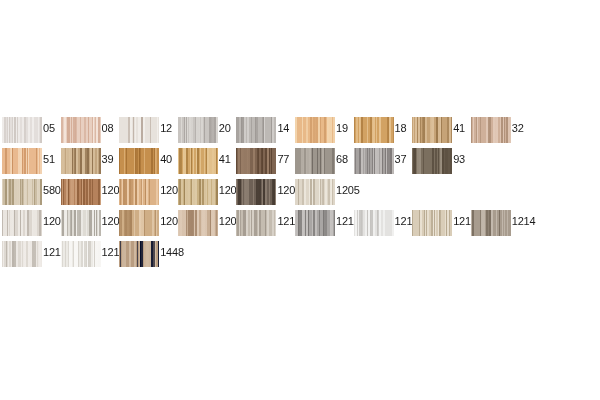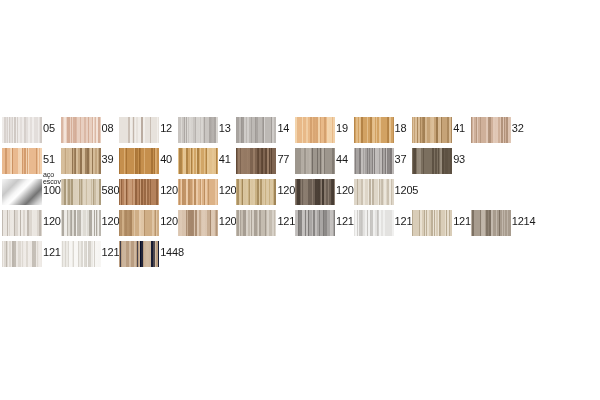--- a/index.html
+++ b/index.html
@@ -84,21 +84,21 @@
       <div class="swatch-cell">
         <div class="swatch-chip" style="background-color: rgb(232, 207, 192); background-image: linear-gradient(90deg, rgba(211, 171, 149, 0.992) 0%, rgba(211, 171, 149, 0.992) 1.16%, rgba(211, 171, 149, 0.694) 1.16%, rgba(211, 171, 149, 0.694) 4.18%, rgb(232, 207, 192) 4.18%, rgb(232, 207, 192) 7.34%, rgba(245, 230, 220, 0.882) 7.34%, rgba(245, 230, 220, 0.882) 11.64%, rgb(232, 207, 192) 11.64%, rgb(232, 207, 192) 15.18%, rgba(211, 171, 149, 0.984) 15.18%, rgba(211, 171, 149, 0.984) 19.8%, rgba(211, 171, 149, 0.973) 19.8%, rgba(211, 171, 149, 0.973) 21.44%, rgba(245, 230, 220, 0.773) 21.44%, rgba(245, 230, 220, 0.773) 23.75%, rgb(232, 207, 192) 23.75%, rgb(232, 207, 192) 25.37%, rgba(211, 171, 149, 0.9) 25.37%, rgba(211, 171, 149, 0.9) 28.38%, rgb(232, 207, 192) 28.38%, rgb(232, 207, 192) 30.78%, rgba(211, 171, 149, 0.84) 30.78%, rgba(211, 171, 149, 0.84) 34.14%, rgba(211, 171, 149, 0.96) 34.14%, rgba(211, 171, 149, 0.96) 38.15%, rgba(211, 171, 149, 0.61) 38.15%, rgba(211, 171, 149, 0.61) 41.21%, rgb(232, 207, 192) 41.21%, rgb(232, 207, 192) 45.36%, rgb(232, 207, 192) 45.36%, rgb(232, 207, 192) 47.12%, rgba(211, 171, 149, 0.765) 47.12%, rgba(211, 171, 149, 0.765) 49.71%, rgb(232, 207, 192) 49.71%, rgb(232, 207, 192) 53.89%, rgb(232, 207, 192) 53.89%, rgb(232, 207, 192) 58.53%, rgba(211, 171, 149, 0.624) 58.53%, rgba(211, 171, 149, 0.624) 61.33%, rgb(232, 207, 192) 61.33%, rgb(232, 207, 192) 66.34%, rgba(211, 171, 149, 0.957) 66.34%, rgba(211, 171, 149, 0.957) 70.55%, rgb(232, 207, 192) 70.55%, rgb(232, 207, 192) 71.87%, rgb(232, 207, 192) 71.87%, rgb(232, 207, 192) 76.35%, rgba(245, 230, 220, 0.867) 76.35%, rgba(245, 230, 220, 0.867) 78.47%, rgba(211, 171, 149, 0.73) 78.47%, rgba(211, 171, 149, 0.73) 80.23%, rgba(245, 230, 220, 0.918) 80.23%, rgba(245, 230, 220, 0.918) 81.46%, rgb(232, 207, 192) 81.46%, rgb(232, 207, 192) 85.21%, rgba(211, 171, 149, 0.63) 85.21%, rgba(211, 171, 149, 0.63) 88.1%, rgba(245, 230, 220, 0.843) 88.1%, rgba(245, 230, 220, 0.843) 91.93%, rgba(211, 171, 149, 0.855) 91.93%, rgba(211, 171, 149, 0.855) 96.83%, rgb(232, 207, 192) 96.83%, rgb(232, 207, 192) 100%);"></div>
         <div class="swatch-label">08</div>
       </div>
       <div class="swatch-cell">
         <div class="swatch-chip" style="background-color: rgb(231, 226, 220); background-image: linear-gradient(90deg, rgb(231, 226, 220) 0%, rgb(231, 226, 220) 1.18%, rgb(231, 226, 220) 1.18%, rgb(231, 226, 220) 2.37%, rgb(231, 226, 220) 2.37%, rgb(231, 226, 220) 6.85%, rgba(243, 240, 236, 0.92) 6.85%, rgba(243, 240, 236, 0.92) 8.39%, rgb(231, 226, 220) 8.39%, rgb(231, 226, 220) 10.27%, rgb(231, 226, 220) 10.27%, rgb(231, 226, 220) 12.42%, rgb(231, 226, 220) 12.42%, rgb(231, 226, 220) 17.56%, rgb(231, 226, 220) 17.56%, rgb(231, 226, 220) 18.78%, rgb(231, 226, 220) 18.78%, rgb(231, 226, 220) 22.88%, rgba(182, 167, 155, 0.58) 22.88%, rgba(182, 167, 155, 0.58) 27.07%, rgba(243, 240, 236, 0.824) 27.07%, rgba(243, 240, 236, 0.824) 31.52%, rgb(231, 226, 220) 31.52%, rgb(231, 226, 220) 35.1%, rgba(182, 167, 155, 0.76) 35.1%, rgba(182, 167, 155, 0.76) 38.11%, rgb(231, 226, 220) 38.11%, rgb(231, 226, 220) 40.71%, rgba(243, 240, 236, 0.808) 40.71%, rgba(243, 240, 236, 0.808) 42.5%, rgb(231, 226, 220) 42.5%, rgb(231, 226, 220) 47.58%, rgba(243, 240, 236, 0.76) 47.58%, rgba(243, 240, 236, 0.76) 51.47%, rgba(243, 240, 236, 0.835) 51.47%, rgba(243, 240, 236, 0.835) 55.43%, rgba(182, 167, 155, 0.914) 55.43%, rgba(182, 167, 155, 0.914) 59.92%, rgba(243, 240, 236, 0.875) 59.92%, rgba(243, 240, 236, 0.875) 64.33%, rgb(231, 226, 220) 64.33%, rgb(231, 226, 220) 67.85%, rgb(231, 226, 220) 67.85%, rgb(231, 226, 220) 69.45%, rgb(231, 226, 220) 69.45%, rgb(231, 226, 220) 71.37%, rgb(231, 226, 220) 71.37%, rgb(231, 226, 220) 76.26%, rgba(182, 167, 155, 0.62) 76.26%, rgba(182, 167, 155, 0.62) 80.49%, rgb(231, 226, 220) 80.49%, rgb(231, 226, 220) 81.69%, rgb(231, 226, 220) 81.69%, rgb(231, 226, 220) 86.49%, rgb(231, 226, 220) 86.49%, rgb(231, 226, 220) 88.21%, rgb(231, 226, 220) 88.21%, rgb(231, 226, 220) 90.84%, rgb(231, 226, 220) 90.84%, rgb(231, 226, 220) 94.25%, rgba(243, 240, 236, 0.867) 94.25%, rgba(243, 240, 236, 0.867) 97.82%, rgb(231, 226, 220) 97.82%, rgb(231, 226, 220) 100%);"></div>
         <div class="swatch-label">12</div>
       </div>
       <div class="swatch-cell">
         <div class="swatch-chip" style="background-color: rgb(201, 197, 193); background-image: linear-gradient(90deg, rgba(219, 216, 212, 0.875) 0%, rgba(219, 216, 212, 0.875) 1.2%, rgb(201, 197, 193) 1.2%, rgb(201, 197, 193) 2.92%, rgb(201, 197, 193) 2.92%, rgb(201, 197, 193) 6.92%, rgba(219, 216, 212, 0.996) 6.92%, rgba(219, 216, 212, 0.996) 9.83%, rgb(201, 197, 193) 9.83%, rgb(201, 197, 193) 13.76%, rgba(168, 163, 159, 0.863) 13.76%, rgba(168, 163, 159, 0.863) 17.61%, rgba(219, 216, 212, 0.706) 17.61%, rgba(219, 216, 212, 0.706) 21.07%, rgba(168, 163, 159, 0.765) 21.07%, rgba(168, 163, 159, 0.765) 23.04%, rgba(219, 216, 212, 0.96) 23.04%, rgba(219, 216, 212, 0.96) 24.52%, rgb(201, 197, 193) 24.52%, rgb(201, 197, 193) 28.21%, rgba(219, 216, 212, 0.918) 28.21%, rgba(219, 216, 212, 0.918) 33.26%, rgba(219, 216, 212, 0.71) 33.26%, rgba(219, 216, 212, 0.71) 37.79%, rgb(201, 197, 193) 37.79%, rgb(201, 197, 193) 42.33%, rgba(168, 163, 159, 0.56) 42.33%, rgba(168, 163, 159, 0.56) 45.16%, rgba(219, 216, 212, 0.76) 45.16%, rgba(219, 216, 212, 0.76) 48.38%, rgba(219, 216, 212, 0.725) 48.38%, rgba(219, 216, 212, 0.725) 51.77%, rgba(219, 216, 212, 0.847) 51.77%, rgba(219, 216, 212, 0.847) 54.63%, rgb(201, 197, 193) 54.63%, rgb(201, 197, 193) 58.46%, rgba(219, 216, 212, 0.83) 58.46%, rgba(219, 216, 212, 0.83) 61.46%, rgb(201, 197, 193) 61.46%, rgb(201, 197, 193) 65.54%, rgba(168, 163, 159, 0.925) 65.54%, rgba(168, 163, 159, 0.925) 68.7%, rgb(201, 197, 193) 68.7%, rgb(201, 197, 193) 73.65%, rgb(201, 197, 193) 73.65%, rgb(201, 197, 193) 78.48%, rgba(168, 163, 159, 0.906) 78.48%, rgba(168, 163, 159, 0.906) 82.76%, rgba(168, 163, 159, 0.725) 82.76%, rgba(168, 163, 159, 0.725) 83.97%, rgba(168, 163, 159, 0.573) 83.97%, rgba(168, 163, 159, 0.573) 88.78%, rgba(219, 216, 212, 0.94) 88.78%, rgba(219, 216, 212, 0.94) 90.36%, rgba(168, 163, 159, 0.933) 90.36%, rgba(168, 163, 159, 0.933) 94.48%, rgba(219, 216, 212, 0.898) 94.48%, rgba(219, 216, 212, 0.898) 99.74%, rgb(201, 197, 193) 99.74%, rgb(201, 197, 193) 100%);"></div>
-        <div class="swatch-label">13</div>
+        <div class="swatch-label">20</div>
       </div>
       <div class="swatch-cell">
         <div class="swatch-chip" style="background-color: rgb(189, 185, 181); background-image: linear-gradient(90deg, rgba(155, 150, 146, 0.847) 0%, rgba(155, 150, 146, 0.847) 1.24%, rgba(155, 150, 146, 0.624) 1.24%, rgba(155, 150, 146, 0.624) 2.35%, rgba(155, 150, 146, 0.592) 2.35%, rgba(155, 150, 146, 0.592) 6.28%, rgb(189, 185, 181) 6.28%, rgb(189, 185, 181) 10.5%, rgb(189, 185, 181) 10.5%, rgb(189, 185, 181) 13.19%, rgba(155, 150, 146, 0.992) 13.19%, rgba(155, 150, 146, 0.992) 15.05%, rgba(155, 150, 146, 0.77) 15.05%, rgba(155, 150, 146, 0.77) 19.44%, rgba(214, 211, 208, 0.714) 19.44%, rgba(214, 211, 208, 0.714) 24.46%, rgb(189, 185, 181) 24.46%, rgb(189, 185, 181) 27.41%, rgba(214, 211, 208, 0.82) 27.41%, rgba(214, 211, 208, 0.82) 32.55%, rgb(189, 185, 181) 32.55%, rgb(189, 185, 181) 35.05%, rgb(189, 185, 181) 35.05%, rgb(189, 185, 181) 36.27%, rgba(155, 150, 146, 0.647) 36.27%, rgba(155, 150, 146, 0.647) 38.48%, rgba(155, 150, 146, 0.62) 38.48%, rgba(155, 150, 146, 0.62) 40.21%, rgb(189, 185, 181) 40.21%, rgb(189, 185, 181) 42.47%, rgb(189, 185, 181) 42.47%, rgb(189, 185, 181) 47.03%, rgba(155, 150, 146, 0.87) 47.03%, rgba(155, 150, 146, 0.87) 50.27%, rgba(155, 150, 146, 0.584) 50.27%, rgba(155, 150, 146, 0.584) 55.01%, rgb(189, 185, 181) 55.01%, rgb(189, 185, 181) 57.29%, rgba(214, 211, 208, 0.83) 57.29%, rgba(214, 211, 208, 0.83) 58.67%, rgb(189, 185, 181) 58.67%, rgb(189, 185, 181) 63.92%, rgba(155, 150, 146, 0.553) 63.92%, rgba(155, 150, 146, 0.553) 67.59%, rgba(155, 150, 146, 0.984) 67.59%, rgba(155, 150, 146, 0.984) 69.17%, rgba(214, 211, 208, 0.918) 69.17%, rgba(214, 211, 208, 0.918) 72.03%, rgba(214, 211, 208, 0.79) 72.03%, rgba(214, 211, 208, 0.79) 73.45%, rgb(189, 185, 181) 73.45%, rgb(189, 185, 181) 77.21%, rgb(189, 185, 181) 77.21%, rgb(189, 185, 181) 81.53%, rgb(189, 185, 181) 81.53%, rgb(189, 185, 181) 86.73%, rgba(155, 150, 146, 0.847) 86.73%, rgba(155, 150, 146, 0.847) 88.95%, rgba(214, 211, 208, 0.737) 88.95%, rgba(214, 211, 208, 0.737) 93.84%, rgb(189, 185, 181) 93.84%, rgb(189, 185, 181) 98.95%, rgb(189, 185, 181) 98.95%, rgb(189, 185, 181) 100%);"></div>
         <div class="swatch-label">14</div>
       </div>
       <div class="swatch-cell">
         <div class="swatch-chip" style="background-color: rgb(232, 185, 136); background-image: linear-gradient(90deg, rgba(243, 213, 174, 0.925) 0%, rgba(243, 213, 174, 0.925) 1.26%, rgba(211, 159, 108, 0.996) 1.26%, rgba(211, 159, 108, 0.996) 3.11%, rgba(243, 213, 174, 0.984) 3.11%, rgba(243, 213, 174, 0.984) 5.87%, rgb(232, 185, 136) 5.87%, rgb(232, 185, 136) 7.58%, rgb(232, 185, 136) 7.58%, rgb(232, 185, 136) 12.62%, rgb(232, 185, 136) 12.62%, rgb(232, 185, 136) 16.39%, rgba(243, 213, 174, 0.85) 16.39%, rgba(243, 213, 174, 0.85) 18.44%, rgba(243, 213, 174, 0.96) 18.44%, rgba(243, 213, 174, 0.96) 20.74%, rgb(232, 185, 136) 20.74%, rgb(232, 185, 136) 23.68%, rgb(232, 185, 136) 23.68%, rgb(232, 185, 136) 27.35%, rgba(243, 213, 174, 0.706) 27.35%, rgba(243, 213, 174, 0.706) 31.5%, rgba(211, 159, 108, 0.773) 31.5%, rgba(211, 159, 108, 0.773) 33.13%, rgb(232, 185, 136) 33.13%, rgb(232, 185, 136) 36.88%, rgba(211, 159, 108, 0.906) 36.88%, rgba(211, 159, 108, 0.906) 41.33%, rgb(232, 185, 136) 41.33%, rgb(232, 185, 136) 44.32%, rgba(211, 159, 108, 0.7) 44.32%, rgba(211, 159, 108, 0.7) 49.6%, rgba(211, 159, 108, 0.59) 49.6%, rgba(211, 159, 108, 0.59) 51.94%, rgba(243, 213, 174, 0.882) 51.94%, rgba(243, 213, 174, 0.882) 53.52%, rgba(211, 159, 108, 0.72) 53.52%, rgba(211, 159, 108, 0.72) 57.09%, rgba(243, 213, 174, 0.894) 57.09%, rgba(243, 213, 174, 0.894) 61.32%, rgba(211, 159, 108, 0.81) 61.32%, rgba(211, 159, 108, 0.81) 64.68%, rgb(232, 185, 136) 64.68%, rgb(232, 185, 136) 68.63%, rgb(232, 185, 136) 68.63%, rgb(232, 185, 136) 73.03%, rgba(211, 159, 108, 0.93) 73.03%, rgba(211, 159, 108, 0.93) 78.05%, rgb(232, 185, 136) 78.05%, rgb(232, 185, 136) 79.21%, rgba(243, 213, 174, 0.98) 79.21%, rgba(243, 213, 174, 0.98) 82.03%, rgba(243, 213, 174, 0.976) 82.03%, rgba(243, 213, 174, 0.976) 85.96%, rgba(243, 213, 174, 0.906) 85.96%, rgba(243, 213, 174, 0.906) 90.45%, rgba(243, 213, 174, 0.96) 90.45%, rgba(243, 213, 174, 0.96) 92.17%, rgb(232, 185, 136) 92.17%, rgb(232, 185, 136) 93.91%, rgba(243, 213, 174, 0.84) 93.91%, rgba(243, 213, 174, 0.84) 99.13%, rgb(232, 185, 136) 99.13%, rgb(232, 185, 136) 100%);"></div>
         <div class="swatch-label">19</div>
       </div>
       <div class="swatch-cell">
@@ -131,40 +131,34 @@
       <div class="swatch-cell">
         <div class="swatch-chip" style="background-color: rgb(210, 166, 103); background-image: linear-gradient(90deg, rgba(230, 199, 149, 0.776) 0%, rgba(230, 199, 149, 0.776) 1.43%, rgba(171, 127, 65, 0.86) 1.43%, rgba(171, 127, 65, 0.86) 6.62%, rgba(171, 127, 65, 0.79) 6.62%, rgba(171, 127, 65, 0.79) 9.45%, rgb(210, 166, 103) 9.45%, rgb(210, 166, 103) 12.14%, rgba(230, 199, 149, 0.984) 12.14%, rgba(230, 199, 149, 0.984) 16.03%, rgba(230, 199, 149, 0.914) 16.03%, rgba(230, 199, 149, 0.914) 20.11%, rgba(171, 127, 65, 0.867) 20.11%, rgba(171, 127, 65, 0.867) 23.18%, rgba(171, 127, 65, 0.863) 23.18%, rgba(171, 127, 65, 0.863) 26.17%, rgb(210, 166, 103) 26.17%, rgb(210, 166, 103) 28.75%, rgba(230, 199, 149, 0.718) 28.75%, rgba(230, 199, 149, 0.718) 31.51%, rgba(171, 127, 65, 0.973) 31.51%, rgba(171, 127, 65, 0.973) 35.43%, rgb(210, 166, 103) 35.43%, rgb(210, 166, 103) 37.88%, rgba(230, 199, 149, 0.96) 37.88%, rgba(230, 199, 149, 0.96) 41.02%, rgb(210, 166, 103) 41.02%, rgb(210, 166, 103) 43.79%, rgba(230, 199, 149, 0.973) 43.79%, rgba(230, 199, 149, 0.973) 48.31%, rgba(171, 127, 65, 0.953) 48.31%, rgba(171, 127, 65, 0.953) 52.95%, rgb(210, 166, 103) 52.95%, rgb(210, 166, 103) 54.51%, rgba(230, 199, 149, 0.784) 54.51%, rgba(230, 199, 149, 0.784) 56.56%, rgb(210, 166, 103) 56.56%, rgb(210, 166, 103) 59.69%, rgb(210, 166, 103) 59.69%, rgb(210, 166, 103) 64.44%, rgba(230, 199, 149, 0.77) 64.44%, rgba(230, 199, 149, 0.77) 67.82%, rgb(210, 166, 103) 67.82%, rgb(210, 166, 103) 70.09%, rgba(171, 127, 65, 0.875) 70.09%, rgba(171, 127, 65, 0.875) 72.4%, rgba(171, 127, 65, 0.96) 72.4%, rgba(171, 127, 65, 0.96) 73.69%, rgba(230, 199, 149, 0.957) 73.69%, rgba(230, 199, 149, 0.957) 76.57%, rgb(210, 166, 103) 76.57%, rgb(210, 166, 103) 78.41%, rgba(230, 199, 149, 0.776) 78.41%, rgba(230, 199, 149, 0.776) 81.11%, rgba(230, 199, 149, 0.78) 81.11%, rgba(230, 199, 149, 0.78) 85.22%, rgba(230, 199, 149, 0.97) 85.22%, rgba(230, 199, 149, 0.97) 89.26%, rgba(230, 199, 149, 0.82) 89.26%, rgba(230, 199, 149, 0.82) 93.97%, rgba(171, 127, 65, 0.827) 93.97%, rgba(171, 127, 65, 0.827) 98.5%, rgb(210, 166, 103) 98.5%, rgb(210, 166, 103) 99.87%, rgba(171, 127, 65, 0.984) 99.87%, rgba(171, 127, 65, 0.984) 100%);"></div>
         <div class="swatch-label">41</div>
       </div>
       <div class="swatch-cell">
         <div class="swatch-chip" style="background-color: rgb(126, 100, 80); background-image: linear-gradient(90deg, rgba(89, 65, 47, 0.76) 0%, rgba(89, 65, 47, 0.76) 1.47%, rgb(126, 100, 80) 1.47%, rgb(126, 100, 80) 4.99%, rgba(156, 128, 105, 0.84) 4.99%, rgba(156, 128, 105, 0.84) 9.89%, rgb(126, 100, 80) 9.89%, rgb(126, 100, 80) 12.01%, rgba(156, 128, 105, 0.867) 12.01%, rgba(156, 128, 105, 0.867) 16.41%, rgba(156, 128, 105, 0.816) 16.41%, rgba(156, 128, 105, 0.816) 20.36%, rgba(156, 128, 105, 0.765) 20.36%, rgba(156, 128, 105, 0.765) 23.5%, rgba(156, 128, 105, 0.765) 23.5%, rgba(156, 128, 105, 0.765) 27.9%, rgba(156, 128, 105, 0.937) 27.9%, rgba(156, 128, 105, 0.937) 30.13%, rgba(156, 128, 105, 0.82) 30.13%, rgba(156, 128, 105, 0.82) 34.93%, rgb(126, 100, 80) 34.93%, rgb(126, 100, 80) 37.86%, rgb(126, 100, 80) 37.86%, rgb(126, 100, 80) 41.44%, rgba(156, 128, 105, 0.84) 41.44%, rgba(156, 128, 105, 0.84) 46.72%, rgb(126, 100, 80) 46.72%, rgb(126, 100, 80) 49.89%, rgb(126, 100, 80) 49.89%, rgb(126, 100, 80) 52.57%, rgba(89, 65, 47, 0.647) 52.57%, rgba(89, 65, 47, 0.647) 56.13%, rgba(89, 65, 47, 0.784) 56.13%, rgba(89, 65, 47, 0.784) 57.48%, rgb(126, 100, 80) 57.48%, rgb(126, 100, 80) 61.12%, rgb(126, 100, 80) 61.12%, rgb(126, 100, 80) 62.59%, rgba(89, 65, 47, 0.74) 62.59%, rgba(89, 65, 47, 0.74) 64.36%, rgba(89, 65, 47, 0.886) 64.36%, rgba(89, 65, 47, 0.886) 68.47%, rgb(126, 100, 80) 68.47%, rgb(126, 100, 80) 72.72%, rgba(89, 65, 47, 0.745) 72.72%, rgba(89, 65, 47, 0.745) 77.4%, rgba(156, 128, 105, 0.925) 77.4%, rgba(156, 128, 105, 0.925) 81.73%, rgba(89, 65, 47, 0.8) 81.73%, rgba(89, 65, 47, 0.8) 85.26%, rgb(126, 100, 80) 85.26%, rgb(126, 100, 80) 87.87%, rgba(89, 65, 47, 0.886) 87.87%, rgba(89, 65, 47, 0.886) 90%, rgb(126, 100, 80) 90%, rgb(126, 100, 80) 93.52%, rgb(126, 100, 80) 93.52%, rgb(126, 100, 80) 96.18%, rgb(126, 100, 80) 96.18%, rgb(126, 100, 80) 99.71%, rgba(156, 128, 105, 0.796) 99.71%, rgba(156, 128, 105, 0.796) 100%);"></div>
         <div class="swatch-label">77</div>
       </div>
       <div class="swatch-cell">
         <div class="swatch-chip" style="background-color: rgb(157, 150, 141); background-image: linear-gradient(90deg, rgb(157, 150, 141) 0%, rgb(157, 150, 141) 1.48%, rgb(157, 150, 141) 1.48%, rgb(157, 150, 141) 4.06%, rgb(157, 150, 141) 4.06%, rgb(157, 150, 141) 7.57%, rgb(157, 150, 141) 7.57%, rgb(157, 150, 141) 11.85%, rgb(157, 150, 141) 11.85%, rgb(157, 150, 141) 15.3%, rgba(185, 178, 169, 0.78) 15.3%, rgba(185, 178, 169, 0.78) 20.52%, rgba(185, 178, 169, 0.86) 20.52%, rgba(185, 178, 169, 0.86) 23.66%, rgb(157, 150, 141) 23.66%, rgb(157, 150, 141) 28.24%, rgba(185, 178, 169, 0.92) 28.24%, rgba(185, 178, 169, 0.92) 31.2%, rgba(185, 178, 169, 0.784) 31.2%, rgba(185, 178, 169, 0.784) 34.58%, rgba(185, 178, 169, 0.976) 34.58%, rgba(185, 178, 169, 0.976) 38.88%, rgb(157, 150, 141) 38.88%, rgb(157, 150, 141) 41.7%, rgba(110, 103, 96, 0.875) 41.7%, rgba(110, 103, 96, 0.875) 45.26%, rgb(157, 150, 141) 45.26%, rgb(157, 150, 141) 48.08%, rgb(157, 150, 141) 48.08%, rgb(157, 150, 141) 51.94%, rgb(157, 150, 141) 51.94%, rgb(157, 150, 141) 54.33%, rgba(110, 103, 96, 0.824) 54.33%, rgba(110, 103, 96, 0.824) 58.75%, rgb(157, 150, 141) 58.75%, rgb(157, 150, 141) 61.9%, rgba(110, 103, 96, 0.875) 61.9%, rgba(110, 103, 96, 0.875) 64.64%, rgb(157, 150, 141) 64.64%, rgb(157, 150, 141) 67.27%, rgba(185, 178, 169, 0.74) 67.27%, rgba(185, 178, 169, 0.74) 68.57%, rgba(185, 178, 169, 0.776) 68.57%, rgba(185, 178, 169, 0.776) 71.86%, rgba(110, 103, 96, 0.576) 71.86%, rgba(110, 103, 96, 0.576) 76.17%, rgb(157, 150, 141) 76.17%, rgb(157, 150, 141) 80.9%, rgb(157, 150, 141) 80.9%, rgb(157, 150, 141) 83.3%, rgb(157, 150, 141) 83.3%, rgb(157, 150, 141) 86.31%, rgb(157, 150, 141) 86.31%, rgb(157, 150, 141) 90.11%, rgb(157, 150, 141) 90.11%, rgb(157, 150, 141) 93.23%, rgba(110, 103, 96, 0.565) 93.23%, rgba(110, 103, 96, 0.565) 97.66%, rgb(157, 150, 141) 97.66%, rgb(157, 150, 141) 99.08%, rgba(185, 178, 169, 0.784) 99.08%, rgba(185, 178, 169, 0.784) 100%);"></div>
-        <div class="swatch-label">44</div>
+        <div class="swatch-label">68</div>
       </div>
       <div class="swatch-cell">
         <div class="swatch-chip" style="background-color: rgb(166, 162, 160); background-image: linear-gradient(90deg, rgba(195, 191, 189, 0.72) 0%, rgba(195, 191, 189, 0.72) 1.52%, rgba(125, 120, 119, 0.796) 1.52%, rgba(125, 120, 119, 0.796) 4.11%, rgb(166, 162, 160) 4.11%, rgb(166, 162, 160) 8.08%, rgb(166, 162, 160) 8.08%, rgb(166, 162, 160) 11.08%, rgb(166, 162, 160) 11.08%, rgb(166, 162, 160) 12.81%, rgba(125, 120, 119, 0.808) 12.81%, rgba(125, 120, 119, 0.808) 18%, rgba(195, 191, 189, 0.933) 18%, rgba(195, 191, 189, 0.933) 19.84%, rgba(195, 191, 189, 0.937) 19.84%, rgba(195, 191, 189, 0.937) 22.92%, rgb(166, 162, 160) 22.92%, rgb(166, 162, 160) 25.63%, rgba(195, 191, 189, 0.714) 25.63%, rgba(195, 191, 189, 0.714) 27.99%, rgb(166, 162, 160) 27.99%, rgb(166, 162, 160) 32.04%, rgba(125, 120, 119, 0.796) 32.04%, rgba(125, 120, 119, 0.796) 34.79%, rgb(166, 162, 160) 34.79%, rgb(166, 162, 160) 37.13%, rgba(125, 120, 119, 0.72) 37.13%, rgba(125, 120, 119, 0.72) 40.91%, rgb(166, 162, 160) 40.91%, rgb(166, 162, 160) 42.39%, rgb(166, 162, 160) 42.39%, rgb(166, 162, 160) 46.19%, rgba(125, 120, 119, 0.773) 46.19%, rgba(125, 120, 119, 0.773) 47.7%, rgba(195, 191, 189, 0.816) 47.7%, rgba(195, 191, 189, 0.816) 49.99%, rgba(125, 120, 119, 0.796) 49.99%, rgba(125, 120, 119, 0.796) 53.49%, rgba(195, 191, 189, 0.945) 53.49%, rgba(195, 191, 189, 0.945) 58.64%, rgba(195, 191, 189, 0.882) 58.64%, rgba(195, 191, 189, 0.882) 62.7%, rgb(166, 162, 160) 62.7%, rgb(166, 162, 160) 64.41%, rgba(195, 191, 189, 0.83) 64.41%, rgba(195, 191, 189, 0.83) 66.64%, rgba(195, 191, 189, 0.875) 66.64%, rgba(195, 191, 189, 0.875) 70.65%, rgba(125, 120, 119, 0.937) 70.65%, rgba(125, 120, 119, 0.937) 73.6%, rgb(166, 162, 160) 73.6%, rgb(166, 162, 160) 77.49%, rgba(125, 120, 119, 0.953) 77.49%, rgba(125, 120, 119, 0.953) 79.66%, rgba(195, 191, 189, 0.82) 79.66%, rgba(195, 191, 189, 0.82) 82.06%, rgba(125, 120, 119, 0.7) 82.06%, rgba(125, 120, 119, 0.7) 85.65%, rgba(125, 120, 119, 0.62) 85.65%, rgba(125, 120, 119, 0.62) 89.96%, rgba(125, 120, 119, 0.918) 89.96%, rgba(125, 120, 119, 0.918) 94.4%, rgba(195, 191, 189, 0.894) 94.4%, rgba(195, 191, 189, 0.894) 97.15%, rgba(195, 191, 189, 0.714) 97.15%, rgba(195, 191, 189, 0.714) 100%);"></div>
         <div class="swatch-label">37</div>
       </div>
       <div class="swatch-cell">
         <div class="swatch-chip" style="background-color: rgb(123, 111, 95); background-image: linear-gradient(90deg, rgb(123, 111, 95) 0%, rgb(123, 111, 95) 1.53%, rgba(85, 73, 59, 0.83) 1.53%, rgba(85, 73, 59, 0.83) 5.98%, rgba(85, 73, 59, 0.953) 5.98%, rgba(85, 73, 59, 0.953) 9.39%, rgb(123, 111, 95) 9.39%, rgb(123, 111, 95) 10.81%, rgb(123, 111, 95) 10.81%, rgb(123, 111, 95) 12.87%, rgba(156, 145, 130, 0.77) 12.87%, rgba(156, 145, 130, 0.77) 16.67%, rgba(156, 145, 130, 0.863) 16.67%, rgba(156, 145, 130, 0.863) 21.94%, rgb(123, 111, 95) 21.94%, rgb(123, 111, 95) 24.44%, rgb(123, 111, 95) 24.44%, rgb(123, 111, 95) 26.96%, rgba(85, 73, 59, 0.608) 26.96%, rgba(85, 73, 59, 0.608) 30.15%, rgb(123, 111, 95) 30.15%, rgb(123, 111, 95) 35.23%, rgb(123, 111, 95) 35.23%, rgb(123, 111, 95) 40.02%, rgb(123, 111, 95) 40.02%, rgb(123, 111, 95) 43.44%, rgb(123, 111, 95) 43.44%, rgb(123, 111, 95) 44.7%, rgb(123, 111, 95) 44.7%, rgb(123, 111, 95) 47.32%, rgb(123, 111, 95) 47.32%, rgb(123, 111, 95) 50.74%, rgba(85, 73, 59, 0.776) 50.74%, rgba(85, 73, 59, 0.776) 55.9%, rgb(123, 111, 95) 55.9%, rgb(123, 111, 95) 58.56%, rgba(85, 73, 59, 0.67) 58.56%, rgba(85, 73, 59, 0.67) 62.58%, rgba(156, 145, 130, 0.957) 62.58%, rgba(156, 145, 130, 0.957) 63.69%, rgb(123, 111, 95) 63.69%, rgb(123, 111, 95) 65.29%, rgba(85, 73, 59, 0.765) 65.29%, rgba(85, 73, 59, 0.765) 66.91%, rgb(123, 111, 95) 66.91%, rgb(123, 111, 95) 69.58%, rgba(156, 145, 130, 0.835) 69.58%, rgba(156, 145, 130, 0.835) 72.48%, rgba(156, 145, 130, 0.94) 72.48%, rgba(156, 145, 130, 0.94) 75.63%, rgba(85, 73, 59, 0.92) 75.63%, rgba(85, 73, 59, 0.92) 78.81%, rgba(85, 73, 59, 0.557) 78.81%, rgba(85, 73, 59, 0.557) 81.83%, rgba(85, 73, 59, 0.773) 81.83%, rgba(85, 73, 59, 0.773) 86.82%, rgb(123, 111, 95) 86.82%, rgb(123, 111, 95) 87.99%, rgba(85, 73, 59, 0.765) 87.99%, rgba(85, 73, 59, 0.765) 90.06%, rgba(85, 73, 59, 0.63) 90.06%, rgba(85, 73, 59, 0.63) 95.04%, rgba(85, 73, 59, 0.816) 95.04%, rgba(85, 73, 59, 0.816) 99.27%, rgba(156, 145, 130, 0.85) 99.27%, rgba(156, 145, 130, 0.85) 100%);"></div>
         <div class="swatch-label">93</div>
       </div>
       <div class="swatch-cell empty"></div>
     </div>
     <div class="swatch-row">
       <div class="swatch-cell">
-        <div class="swatch-chip" style="background-image: linear-gradient(135deg, rgb(246, 246, 246) 0%, rgb(200, 200, 200) 26%, rgb(246, 246, 246) 40%, rgb(255, 255, 255) 48%, rgb(200, 200, 200) 58%, rgb(116, 116, 116) 74%, rgb(200, 200, 200) 88%, rgb(246, 246, 246) 100%);"></div>
-        <div class="swatch-note">aço
-escovado</div>
-        <div class="swatch-label">100</div>
-      </div>
-      <div class="swatch-cell">
         <div class="swatch-chip" style="background-color: rgb(203, 189, 164); background-image: linear-gradient(90deg, rgba(224, 213, 194, 0.81) 0%, rgba(224, 213, 194, 0.81) 1.69%, rgb(203, 189, 164) 1.69%, rgb(203, 189, 164) 4.5%, rgb(203, 189, 164) 4.5%, rgb(203, 189, 164) 7.33%, rgba(161, 144, 111, 0.81) 7.33%, rgba(161, 144, 111, 0.81) 12.51%, rgba(224, 213, 194, 0.996) 12.51%, rgba(224, 213, 194, 0.996) 14.82%, rgb(203, 189, 164) 14.82%, rgb(203, 189, 164) 18.44%, rgba(161, 144, 111, 0.69) 18.44%, rgba(161, 144, 111, 0.69) 23.32%, rgb(203, 189, 164) 23.32%, rgb(203, 189, 164) 26.13%, rgba(161, 144, 111, 0.757) 26.13%, rgba(161, 144, 111, 0.757) 30.55%, rgba(224, 213, 194, 0.745) 30.55%, rgba(224, 213, 194, 0.745) 32.41%, rgba(224, 213, 194, 0.714) 32.41%, rgba(224, 213, 194, 0.714) 37.23%, rgba(224, 213, 194, 0.79) 37.23%, rgba(224, 213, 194, 0.79) 40.32%, rgba(224, 213, 194, 0.757) 40.32%, rgba(224, 213, 194, 0.757) 43.58%, rgba(224, 213, 194, 0.95) 43.58%, rgba(224, 213, 194, 0.95) 45.93%, rgba(161, 144, 111, 0.584) 45.93%, rgba(161, 144, 111, 0.584) 47.06%, rgb(203, 189, 164) 47.06%, rgb(203, 189, 164) 49.34%, rgba(161, 144, 111, 0.647) 49.34%, rgba(161, 144, 111, 0.647) 52.55%, rgb(203, 189, 164) 52.55%, rgb(203, 189, 164) 55.2%, rgba(224, 213, 194, 0.984) 55.2%, rgba(224, 213, 194, 0.984) 59.52%, rgba(224, 213, 194, 0.85) 59.52%, rgba(224, 213, 194, 0.85) 61.36%, rgb(203, 189, 164) 61.36%, rgb(203, 189, 164) 66.1%, rgba(224, 213, 194, 0.953) 66.1%, rgba(224, 213, 194, 0.953) 70.39%, rgba(224, 213, 194, 0.918) 70.39%, rgba(224, 213, 194, 0.918) 75.23%, rgb(203, 189, 164) 75.23%, rgb(203, 189, 164) 76.41%, rgba(224, 213, 194, 0.796) 76.41%, rgba(224, 213, 194, 0.796) 80.19%, rgba(161, 144, 111, 0.655) 80.19%, rgba(161, 144, 111, 0.655) 83.46%, rgb(203, 189, 164) 83.46%, rgb(203, 189, 164) 87.19%, rgba(224, 213, 194, 0.95) 87.19%, rgba(224, 213, 194, 0.95) 90.69%, rgba(224, 213, 194, 0.863) 90.69%, rgba(224, 213, 194, 0.863) 95.7%, rgba(161, 144, 111, 0.745) 95.7%, rgba(161, 144, 111, 0.745) 99.56%, rgba(161, 144, 111, 0.86) 99.56%, rgba(161, 144, 111, 0.86) 100%);"></div>
         <div class="swatch-label">580</div>
       </div>
       <div class="swatch-cell">
         <div class="swatch-chip" style="background-color: rgb(181, 130, 92); background-image: linear-gradient(90deg, rgba(140, 92, 56, 0.64) 0%, rgba(140, 92, 56, 0.64) 1.71%, rgba(204, 160, 124, 0.776) 1.71%, rgba(204, 160, 124, 0.776) 4.64%, rgba(140, 92, 56, 0.804) 4.64%, rgba(140, 92, 56, 0.804) 6.71%, rgb(181, 130, 92) 6.71%, rgb(181, 130, 92) 7.99%, rgb(181, 130, 92) 7.99%, rgb(181, 130, 92) 12.51%, rgba(204, 160, 124, 0.906) 12.51%, rgba(204, 160, 124, 0.906) 17.79%, rgba(140, 92, 56, 0.973) 17.79%, rgba(140, 92, 56, 0.973) 19.14%, rgb(181, 130, 92) 19.14%, rgb(181, 130, 92) 23.3%, rgba(204, 160, 124, 0.7) 23.3%, rgba(204, 160, 124, 0.7) 26.21%, rgba(204, 160, 124, 0.93) 26.21%, rgba(204, 160, 124, 0.93) 28.51%, rgba(204, 160, 124, 0.88) 28.51%, rgba(204, 160, 124, 0.88) 33.64%, rgb(181, 130, 92) 33.64%, rgb(181, 130, 92) 36.03%, rgba(204, 160, 124, 0.89) 36.03%, rgba(204, 160, 124, 0.89) 40.65%, rgba(140, 92, 56, 0.796) 40.65%, rgba(140, 92, 56, 0.796) 44.1%, rgb(181, 130, 92) 44.1%, rgb(181, 130, 92) 49%, rgba(140, 92, 56, 0.773) 49%, rgba(140, 92, 56, 0.773) 51.31%, rgba(204, 160, 124, 0.91) 51.31%, rgba(204, 160, 124, 0.91) 55.56%, rgba(140, 92, 56, 0.808) 55.56%, rgba(140, 92, 56, 0.808) 58.85%, rgb(181, 130, 92) 58.85%, rgb(181, 130, 92) 61.22%, rgb(181, 130, 92) 61.22%, rgb(181, 130, 92) 63.54%, rgba(140, 92, 56, 0.667) 63.54%, rgba(140, 92, 56, 0.667) 68.26%, rgba(204, 160, 124, 0.71) 68.26%, rgba(204, 160, 124, 0.71) 70.39%, rgba(140, 92, 56, 0.592) 70.39%, rgba(140, 92, 56, 0.592) 75.27%, rgb(181, 130, 92) 75.27%, rgb(181, 130, 92) 77.51%, rgba(140, 92, 56, 0.77) 77.51%, rgba(140, 92, 56, 0.77) 78.81%, rgba(204, 160, 124, 0.792) 78.81%, rgba(204, 160, 124, 0.792) 80.44%, rgb(181, 130, 92) 80.44%, rgb(181, 130, 92) 85.2%, rgb(181, 130, 92) 85.2%, rgb(181, 130, 92) 89.7%, rgb(181, 130, 92) 89.7%, rgb(181, 130, 92) 92.1%, rgba(140, 92, 56, 0.74) 92.1%, rgba(140, 92, 56, 0.74) 97%, rgb(181, 130, 92) 97%, rgb(181, 130, 92) 98.22%, rgba(204, 160, 124, 0.992) 98.22%, rgba(204, 160, 124, 0.992) 100%);"></div>
         <div class="swatch-label">1201</div>
       </div>
       <div class="swatch-cell">
         <div class="swatch-chip" style="background-color: rgb(220, 178, 135); background-image: linear-gradient(90deg, rgb(220, 178, 135) 0%, rgb(220, 178, 135) 1.7%, rgba(185, 138, 91, 0.765) 1.7%, rgba(185, 138, 91, 0.765) 4.3%, rgb(220, 178, 135) 4.3%, rgb(220, 178, 135) 7.85%, rgba(238, 207, 174, 0.87) 7.85%, rgba(238, 207, 174, 0.87) 11.1%, rgba(185, 138, 91, 0.81) 11.1%, rgba(185, 138, 91, 0.81) 16.12%, rgba(185, 138, 91, 0.74) 16.12%, rgba(185, 138, 91, 0.74) 19.1%, rgba(238, 207, 174, 0.93) 19.1%, rgba(238, 207, 174, 0.93) 21.33%, rgba(185, 138, 91, 0.59) 21.33%, rgba(185, 138, 91, 0.59) 23.13%, rgba(238, 207, 174, 0.79) 23.13%, rgba(238, 207, 174, 0.79) 25.08%, rgba(185, 138, 91, 0.84) 25.08%, rgba(185, 138, 91, 0.84) 29.21%, rgb(220, 178, 135) 29.21%, rgb(220, 178, 135) 30.72%, rgba(185, 138, 91, 0.584) 30.72%, rgba(185, 138, 91, 0.584) 35.01%, rgb(220, 178, 135) 35.01%, rgb(220, 178, 135) 38.46%, rgba(238, 207, 174, 0.84) 38.46%, rgba(238, 207, 174, 0.84) 40.65%, rgba(185, 138, 91, 0.92) 40.65%, rgba(185, 138, 91, 0.92) 45.94%, rgba(238, 207, 174, 0.816) 45.94%, rgba(238, 207, 174, 0.816) 50.24%, rgb(220, 178, 135) 50.24%, rgb(220, 178, 135) 54.15%, rgb(220, 178, 135) 54.15%, rgb(220, 178, 135) 55.42%, rgba(185, 138, 91, 0.59) 55.42%, rgba(185, 138, 91, 0.59) 58.61%, rgba(238, 207, 174, 0.984) 58.61%, rgba(238, 207, 174, 0.984) 60.92%, rgb(220, 178, 135) 60.92%, rgb(220, 178, 135) 64.94%, rgba(185, 138, 91, 0.906) 64.94%, rgba(185, 138, 91, 0.906) 68.46%, rgba(238, 207, 174, 0.83) 68.46%, rgba(238, 207, 174, 0.83) 73.46%, rgb(220, 178, 135) 73.46%, rgb(220, 178, 135) 75.27%, rgba(185, 138, 91, 0.694) 75.27%, rgba(185, 138, 91, 0.694) 78.73%, rgb(220, 178, 135) 78.73%, rgb(220, 178, 135) 80.65%, rgb(220, 178, 135) 80.65%, rgb(220, 178, 135) 84.87%, rgb(220, 178, 135) 84.87%, rgb(220, 178, 135) 89.34%, rgb(220, 178, 135) 89.34%, rgb(220, 178, 135) 92.32%, rgba(238, 207, 174, 0.75) 92.32%, rgba(238, 207, 174, 0.75) 94.88%, rgba(238, 207, 174, 0.745) 94.88%, rgba(238, 207, 174, 0.745) 97.99%, rgb(220, 178, 135) 97.99%, rgb(220, 178, 135) 100%);"></div>
         <div class="swatch-label">1202</div>

